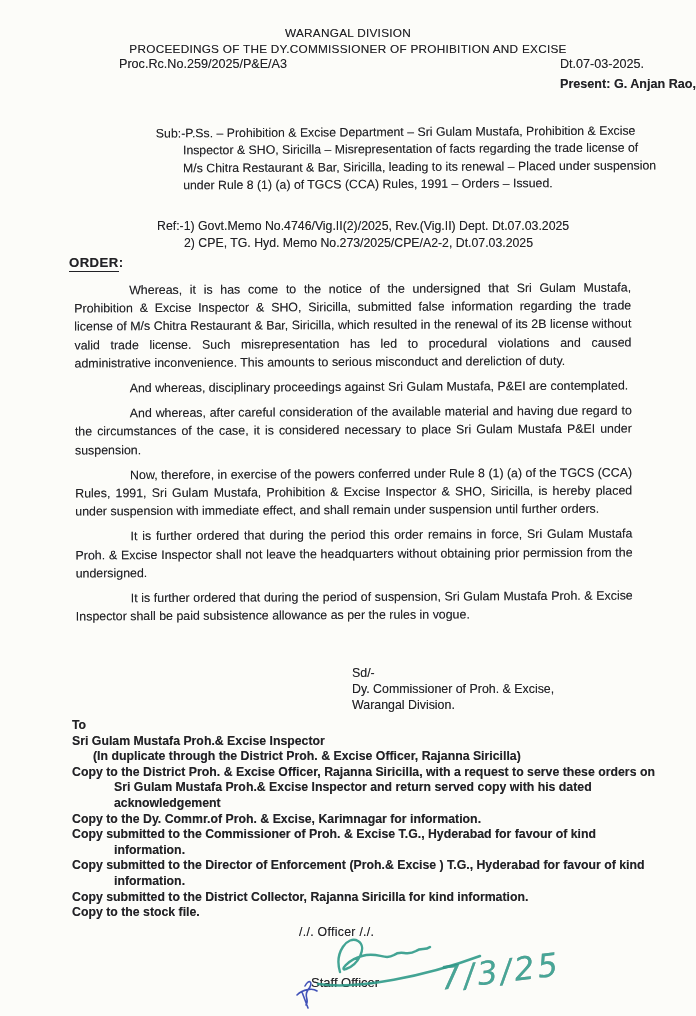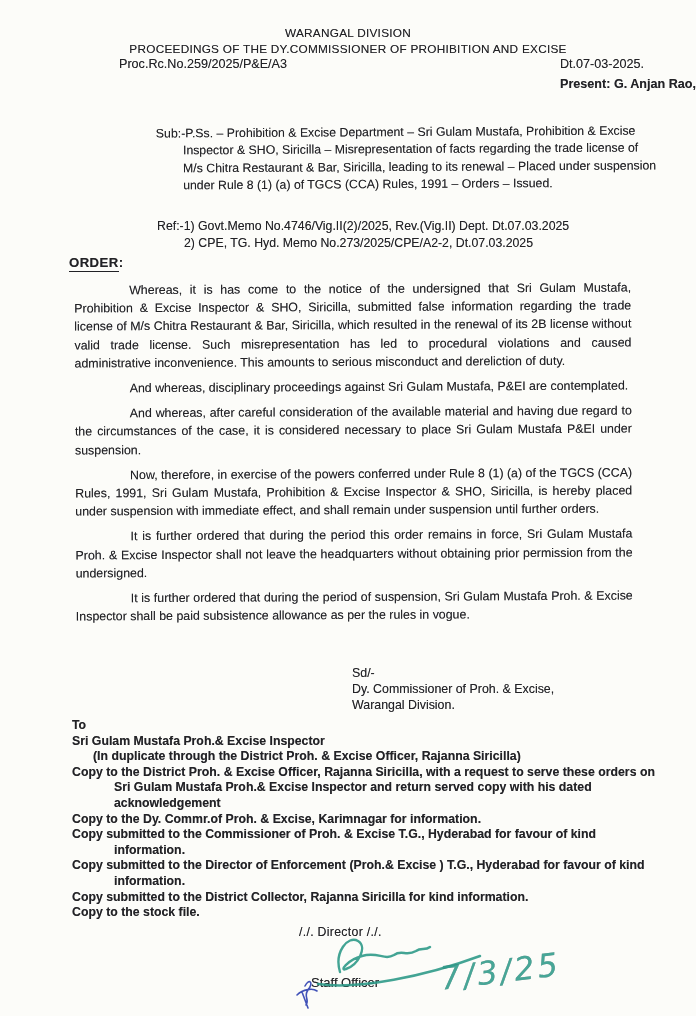--- a/index.html
+++ b/index.html
@@ -87,21 +87,21 @@
     <div>Sri Gulam Mustafa Proh.&amp; Excise Inspector</div>
     <div class="via">(In duplicate through the District Proh. &amp; Excise Officer, Rajanna Siricilla)</div>
     <div class="copy">Copy to the District Proh. &amp; Excise Officer, Rajanna Siricilla, with a request to serve these orders on Sri Gulam Mustafa Proh.&amp; Excise Inspector and return served copy with his dated acknowledgement</div>
     <div class="copy">Copy to the Dy. Commr.of Proh. &amp; Excise, Karimnagar for information.</div>
     <div class="copy">Copy submitted to the Commissioner of Proh. &amp; Excise T.G., Hyderabad for favour of kind information.</div>
     <div class="copy">Copy submitted to the Director of Enforcement (Proh.&amp; Excise ) T.G., Hyderabad for favour of kind information.</div>
     <div class="copy">Copy submitted to the District Collector, Rajanna Siricilla for kind information.</div>
     <div class="copy">Copy to the stock file.</div>
   </div>
 
-  <div class="attested">/./. Director /./.</div>
+  <div class="attested">/./. Officer /./.</div>
   <div class="staff">Staff Officer</div>
 
   <svg class="sig-svg" viewBox="0 0 300 86" xmlns="http://www.w3.org/2000/svg">
     <g fill="none" stroke="#2f9b8a" stroke-width="2.4" stroke-linecap="round" stroke-linejoin="round" opacity="0.9">
       <path d="M62,42 C56,22 70,5 80,11 C90,17 80,35 68,39 C61,42 69,30 84,26 C100,21 106,31 116,25 C124,19 128,27 138,21 C143,17 147,21 152,17"></path>
       <path d="M40,54 C80,60 148,46 202,26"></path>
     </g>
     <text x="162" y="54" font-size="32" font-style="italic" letter-spacing="3" fill="#2f9b8a" opacity="0.88" font-family="DejaVu Sans, sans-serif" transform="rotate(-7 210 42)">7/3/25</text>
     <g fill="none" stroke="#4152b8" stroke-width="1.6" stroke-linecap="round">
       <path d="M27,56 C31,48 36,52 30,60 C25,67 32,69 28,75 M19,65 C25,59 35,58 39,61 M24,62 L30,78"></path>

